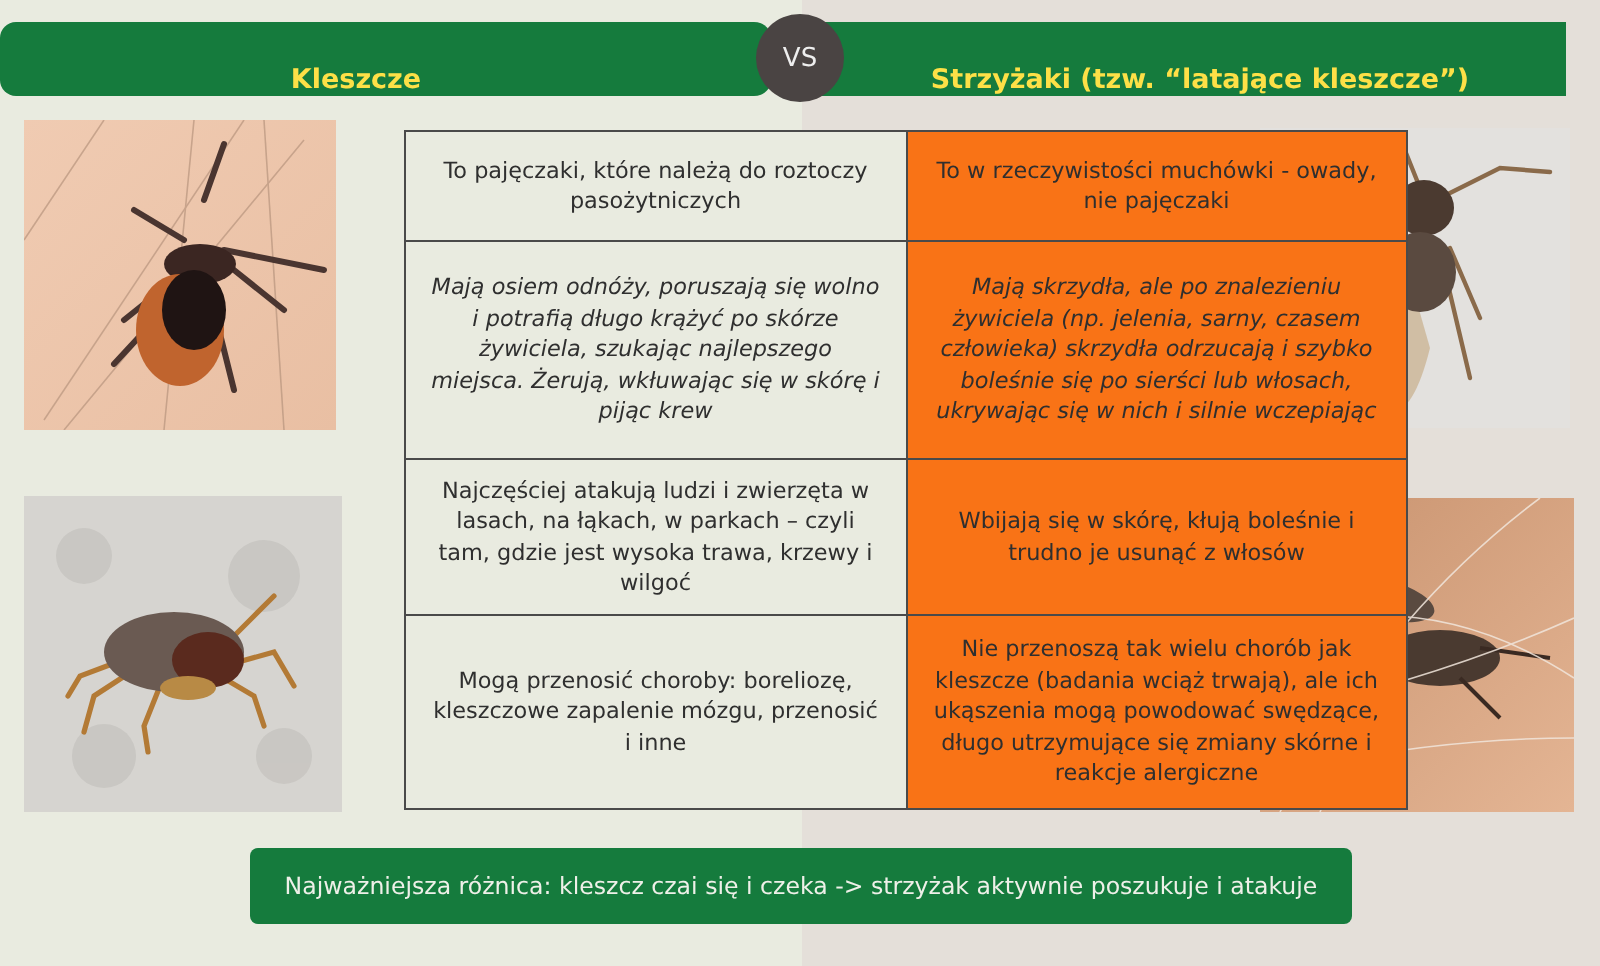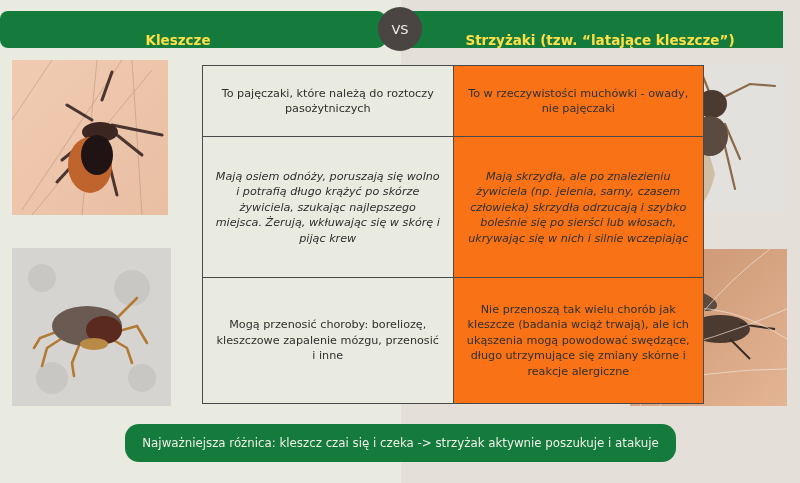--- a/index.html
+++ b/index.html
@@ -10,21 +10,21 @@
   .pill-left{left:0;width:386px;border-radius:0 9px 9px 0;border-top-left-radius:8px;border-bottom-left-radius:8px;}
   .pill-right{left:397px;width:386px;border-radius:8px 0 0 8px;}
   .pill-left span{margin-left:-30px;}
   .pill-right span{margin-left:20px;}
   .vs{position:absolute;left:378px;top:7px;width:44px;height:44px;border-radius:50%;background:#4a4443;color:#eee;font-size:13px;display:flex;align-items:center;justify-content:center;}
   .photo{position:absolute;overflow:hidden;}
   table.cmp{position:absolute;left:188px;top:65px;width:502px;height:339px;border-collapse:collapse;font-size:11.2px;line-height:15.5px;color:#2f2f2f;margin-left:14px;}
   table.cmp td{border:1.2px solid #4a4a4a;text-align:center;vertical-align:middle;padding:4px 12px;width:50%;}
   table.cmp td.l{background:#e9ebe0;}
   table.cmp td.r{background:#f97316;}
-  .footer{position:absolute;left:125px;top:424px;width:551px;height:38px;background:#157b3d;border-radius:14px;color:#eef0e8;font-size:11.8px;display:flex;align-items:center;justify-content:center;}
+  .footer{position:absolute;left:125px;top:424px;width:551px;height:38px;background:#157b3d;border-radius:4px;color:#eef0e8;font-size:11.8px;display:flex;align-items:center;justify-content:center;}
 </style>
 </head>
 <body>
 
 <div class="bg-left"></div>
 <div class="bg-right"></div>
 
 <div class="pill pill-left">
     <span>Kleszcze</span>
   </div>
@@ -135,20 +135,24 @@
 <table class="cmp">
   <tbody>
       <tr style="height:55px;">
     <td class="l">To pajęczaki, które należą do roztoczy pasożytniczych</td>
     <td class="r">To w rzeczywistości muchówki - owady, nie pajęczaki</td>
   </tr>
   <tr style="height:109px;font-style:italic;">
     <td class="l">Mają osiem odnóży, poruszają się wolno i potrafią długo krążyć po skórze żywiciela, szukając najlepszego miejsca. Żerują, wkłuwając się w skórę i pijąc krew</td>
     <td class="r">Mają skrzydła, ale po znalezieniu żywiciela (np. jelenia, sarny, czasem człowieka) skrzydła odrzucają i szybko boleśnie się po sierści lub włosach, ukrywając się w nich i silnie wczepiając</td>
   </tr>
+  <tr style="height:78px;">
+    <td class="l">Najczęściej atakują ludzi i zwierzęta w lasach, na łąkach, w parkach – czyli tam, gdzie jest wysoka trawa, krzewy i wilgoć</td>
+    <td class="r">Wbijają się w skórę, kłują boleśnie i trudno je usunąć z włosów</td>
+  </tr>
   <tr style="height:97px;">
     <td class="l">Mogą przenosić choroby: boreliozę, kleszczowe zapalenie mózgu, przenosić i inne</td>
     <td class="r">Nie przenoszą tak wielu chorób jak kleszcze (badania wciąż trwają), ale ich ukąszenia mogą powodować swędzące, długo utrzymujące się zmiany skórne i reakcje alergiczne</td>
   </tr>
 </tbody>
   </table>
 
 <div class="footer">
     <span>Najważniejsza różnica: kleszcz czai się i czeka -&gt; strzyżak aktywnie poszukuje i atakuje</span>
   </div>

